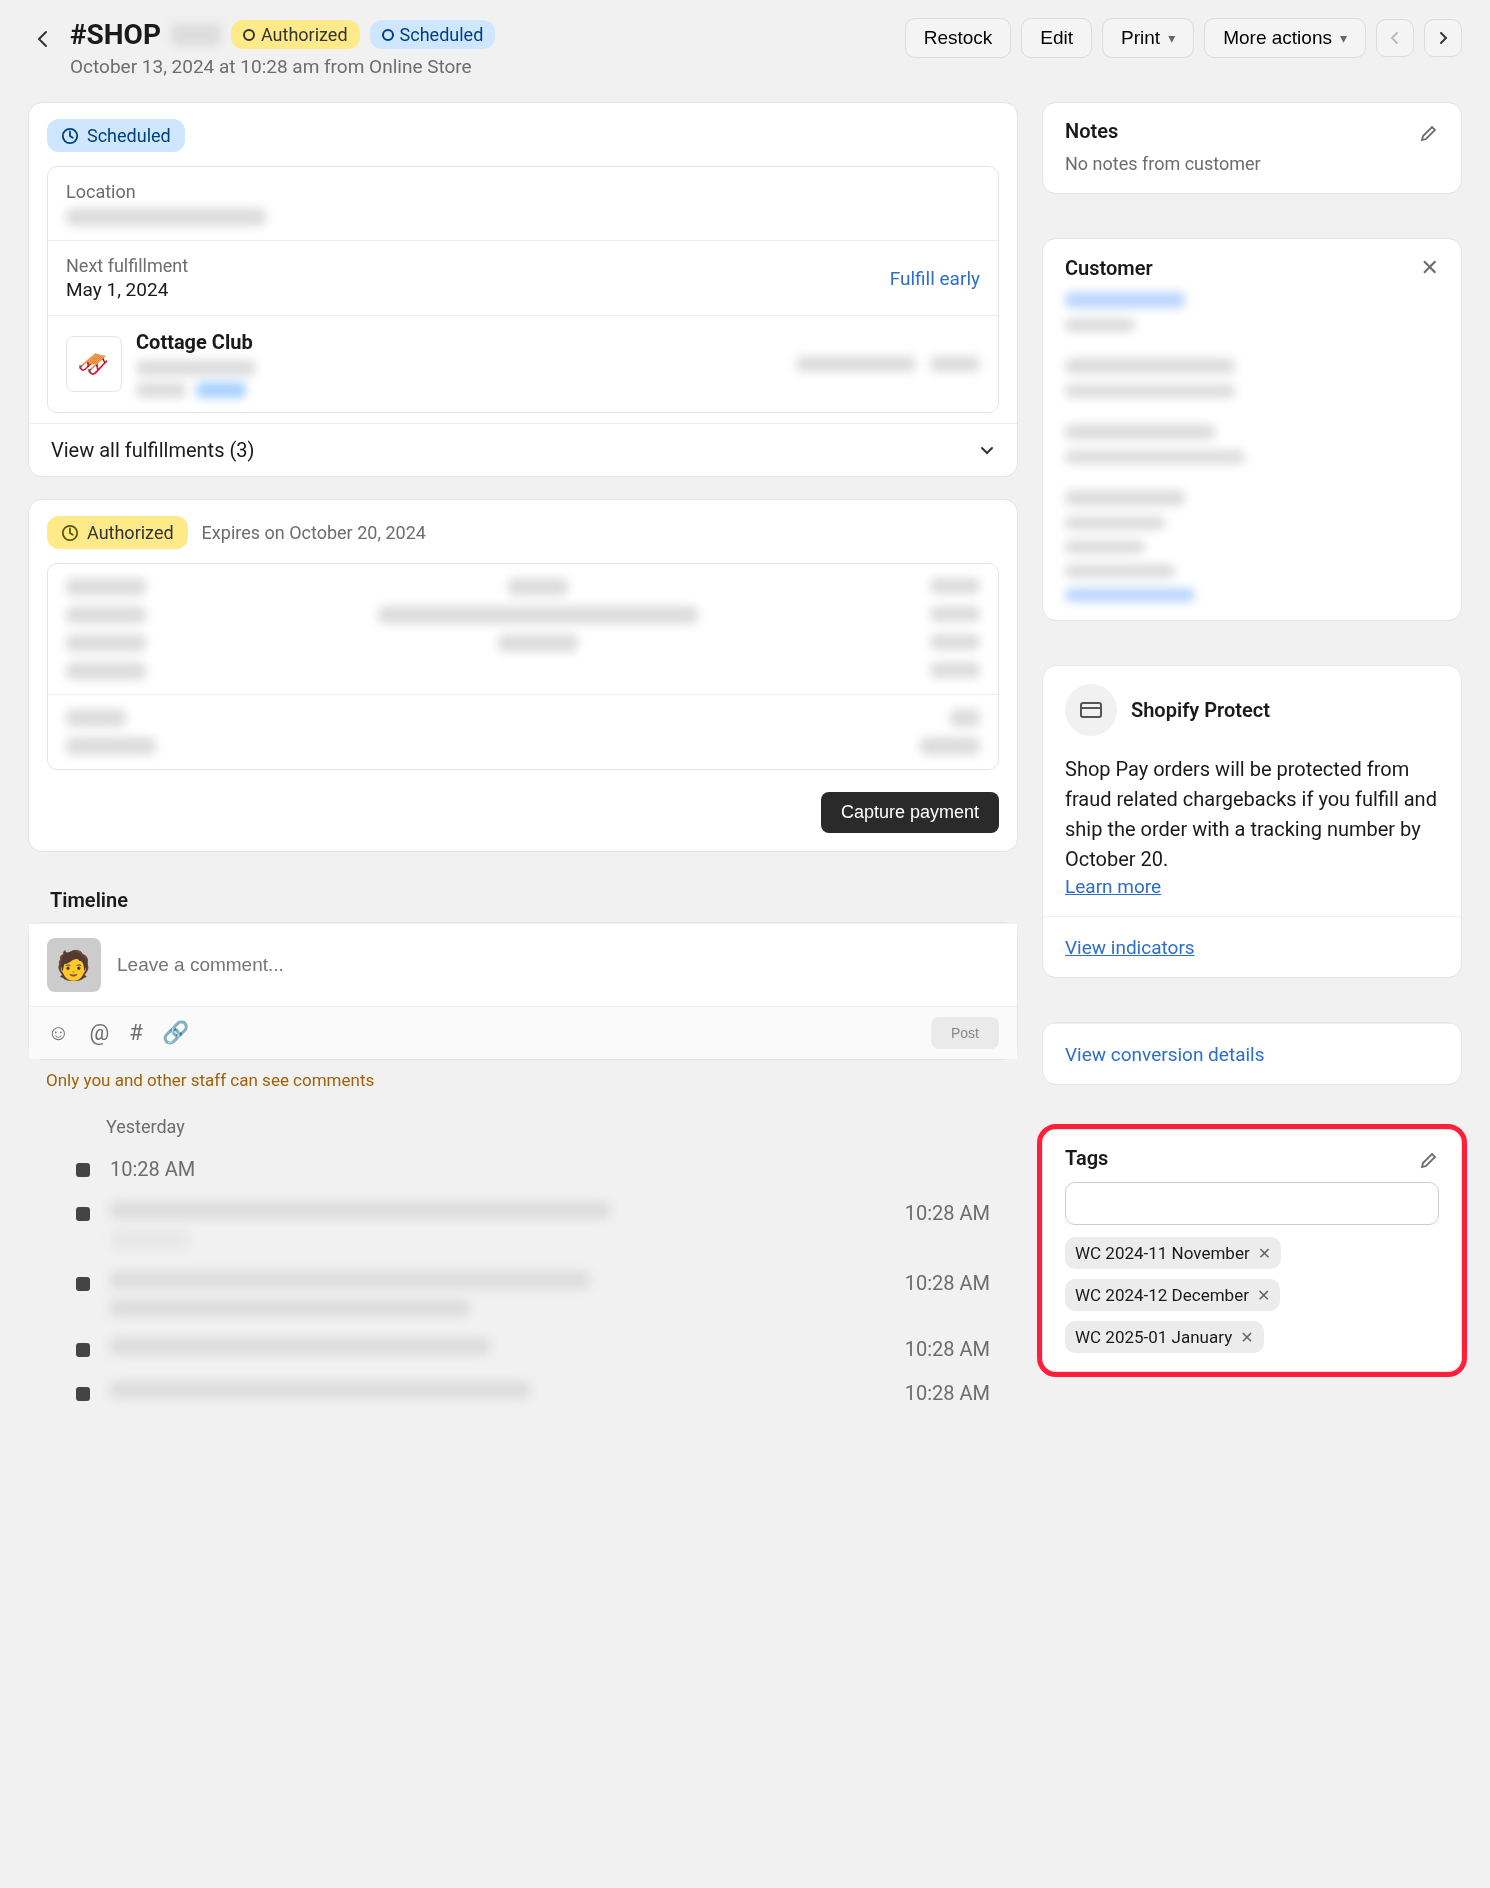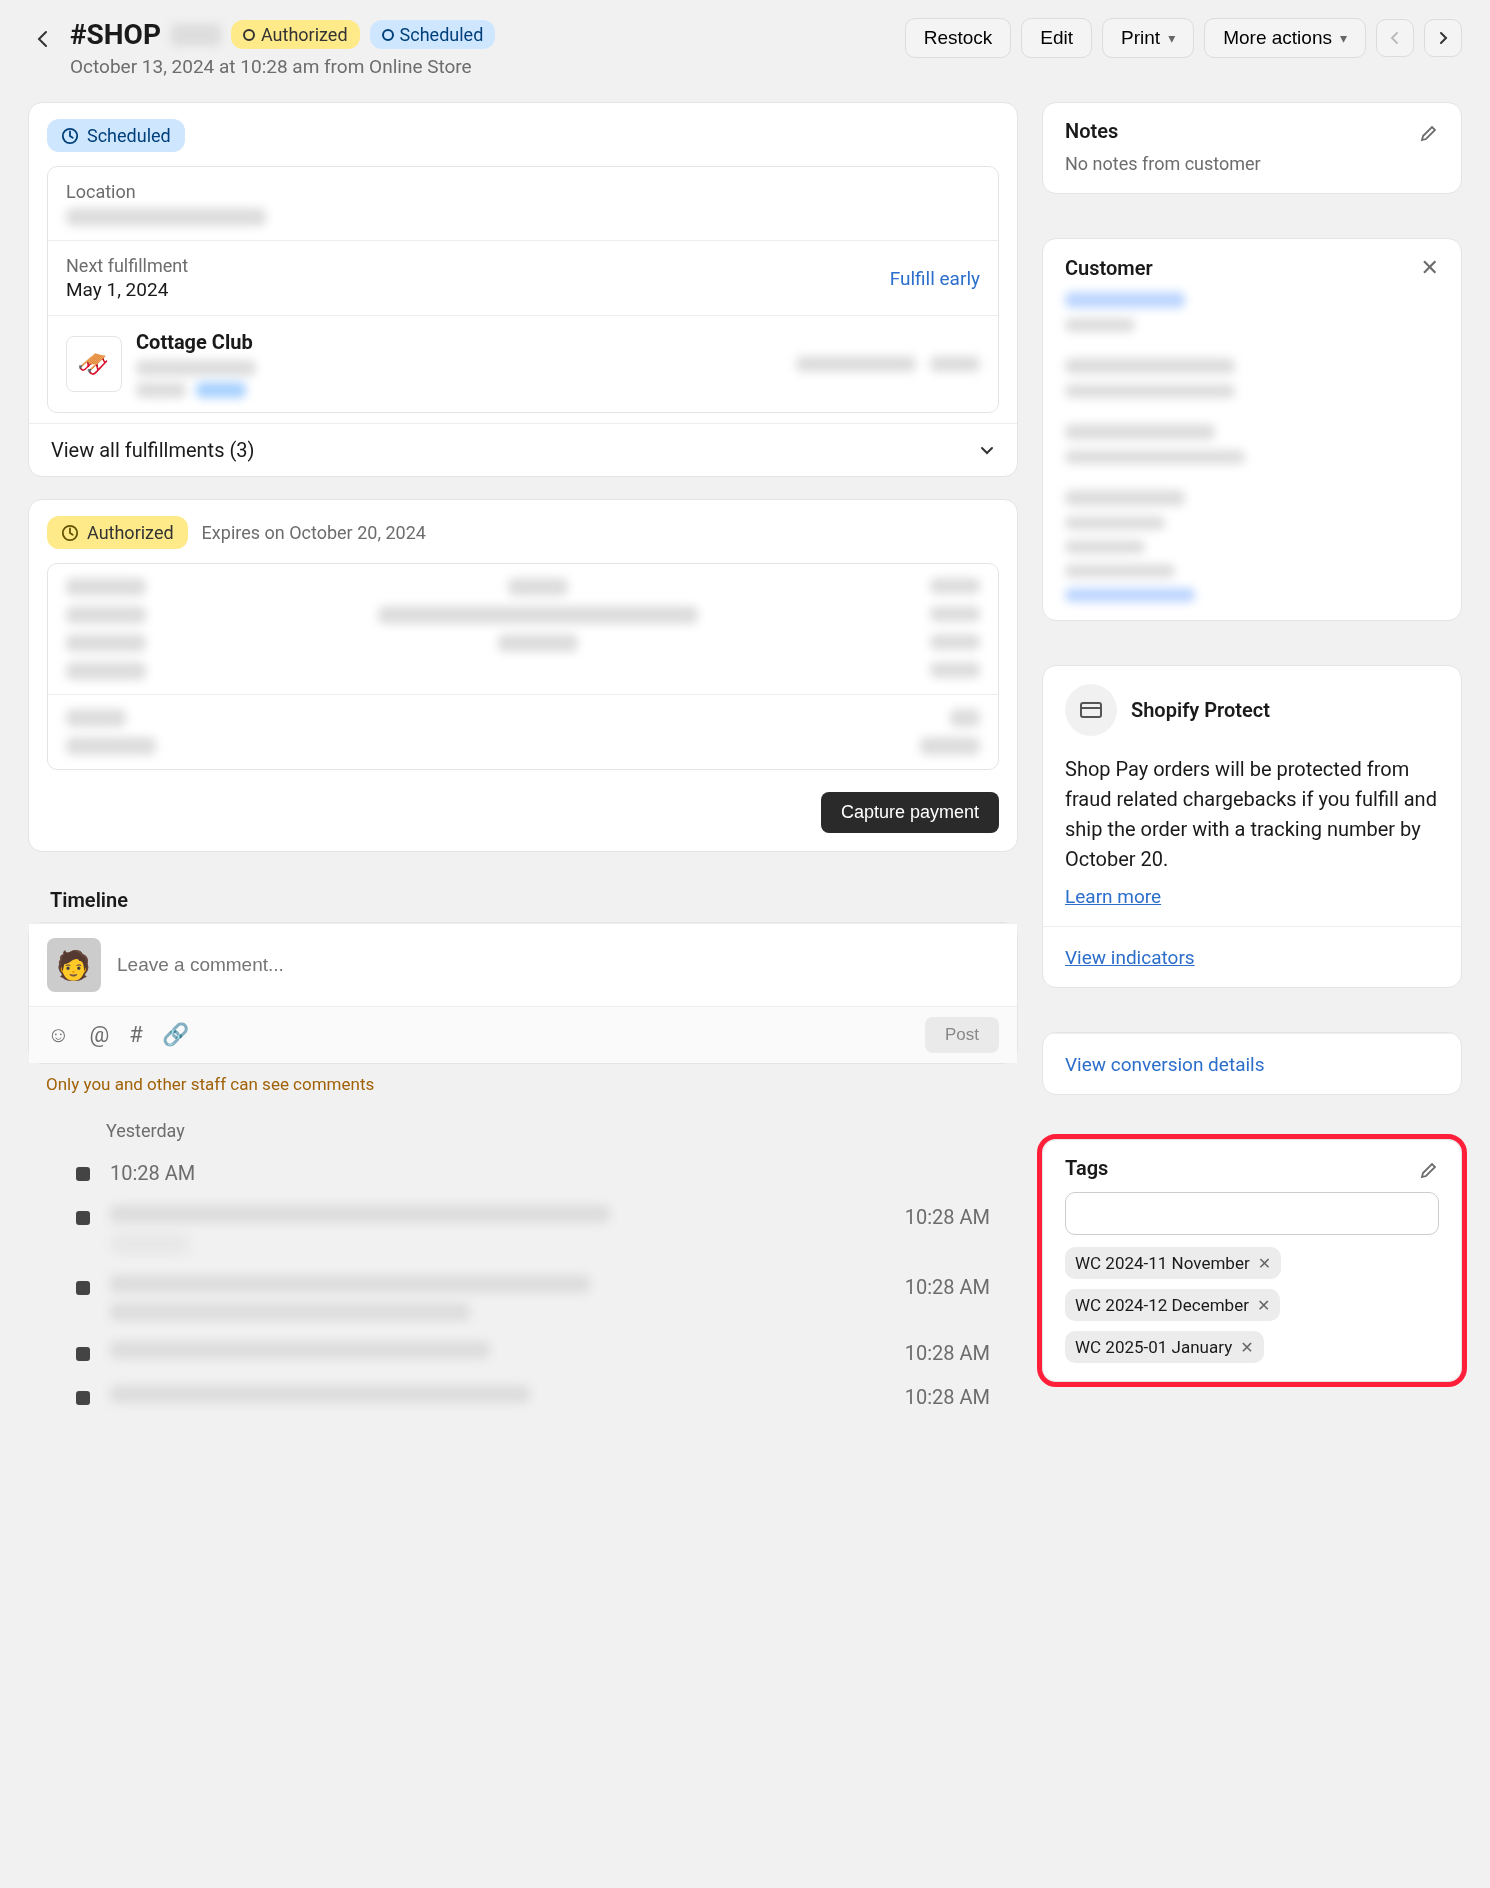--- a/index.html
+++ b/index.html
@@ -114,21 +114,21 @@
   .comment-input {
     flex: 1; border: none; font-size: 19px; color: #6d6d6d; background: transparent;
   }
   .comment-tools {
     display: flex; justify-content: space-between; align-items: center;
     padding: 10px 18px; background: #fafafa;
   }
   .tool-icons { display: flex; gap: 20px; color: #6d6d6d; font-size: 22px; }
   .post-btn {
     background: #eaeaea; color: #888; border: none; border-radius: 8px;
-    padding: 8px 20px; font-size: 17px; cursor: pointer;
+    padding: 8px 20px; font-size: 14px; cursor: pointer;
   }
   .comment-note { text-align: left; color: #a16207; font-size: 17px; padding: 10px 18px; }
   .tl-group { padding: 0 18px 20px; }
   .tl-day { color: #6d6d6d; margin: 16px 0 10px 60px; font-size: 18px; }
   .tl-item { display: flex; align-items: flex-start; gap: 20px; margin: 20px 0; }
   .tl-dot {
     width: 14px; height: 14px; background: #444; border-radius: 3px;
     margin-top: 6px; margin-left: 30px; flex-shrink: 0;
   }
   .tl-body { flex: 1; }
@@ -411,21 +411,21 @@
           <div class="protect-icon">
             <svg width="24" height="24" viewBox="0 0 24 24">
                 <rect x="2" y="5" width="20" height="14" rx="2" stroke="#555" stroke-width="2" fill="none"></rect>
                 <line x1="2" y1="10" x2="22" y2="10" stroke="#555" stroke-width="2"></line>
               </svg>
           </div>
           <span class="card-title">Shopify Protect</span>
         </div>
         <div class="card-pad" style="padding-top:0;">
           <div style="line-height:1.5;">Shop Pay orders will be protected from fraud related chargebacks if you fulfill and ship the order with a tracking number by October 20.</div>
-          <div style="margin-top:10px;">
+          <div style="">
             <span class="link u">Learn more</span>
           </div>
         </div>
         <div class="card-pad" style="border-top:1px solid #eee;">
           <span class="link u">View indicators</span>
         </div>
       </div>
 
       <div class="card">
         <div class="card-pad" style="border-top:1px solid #eee;">

